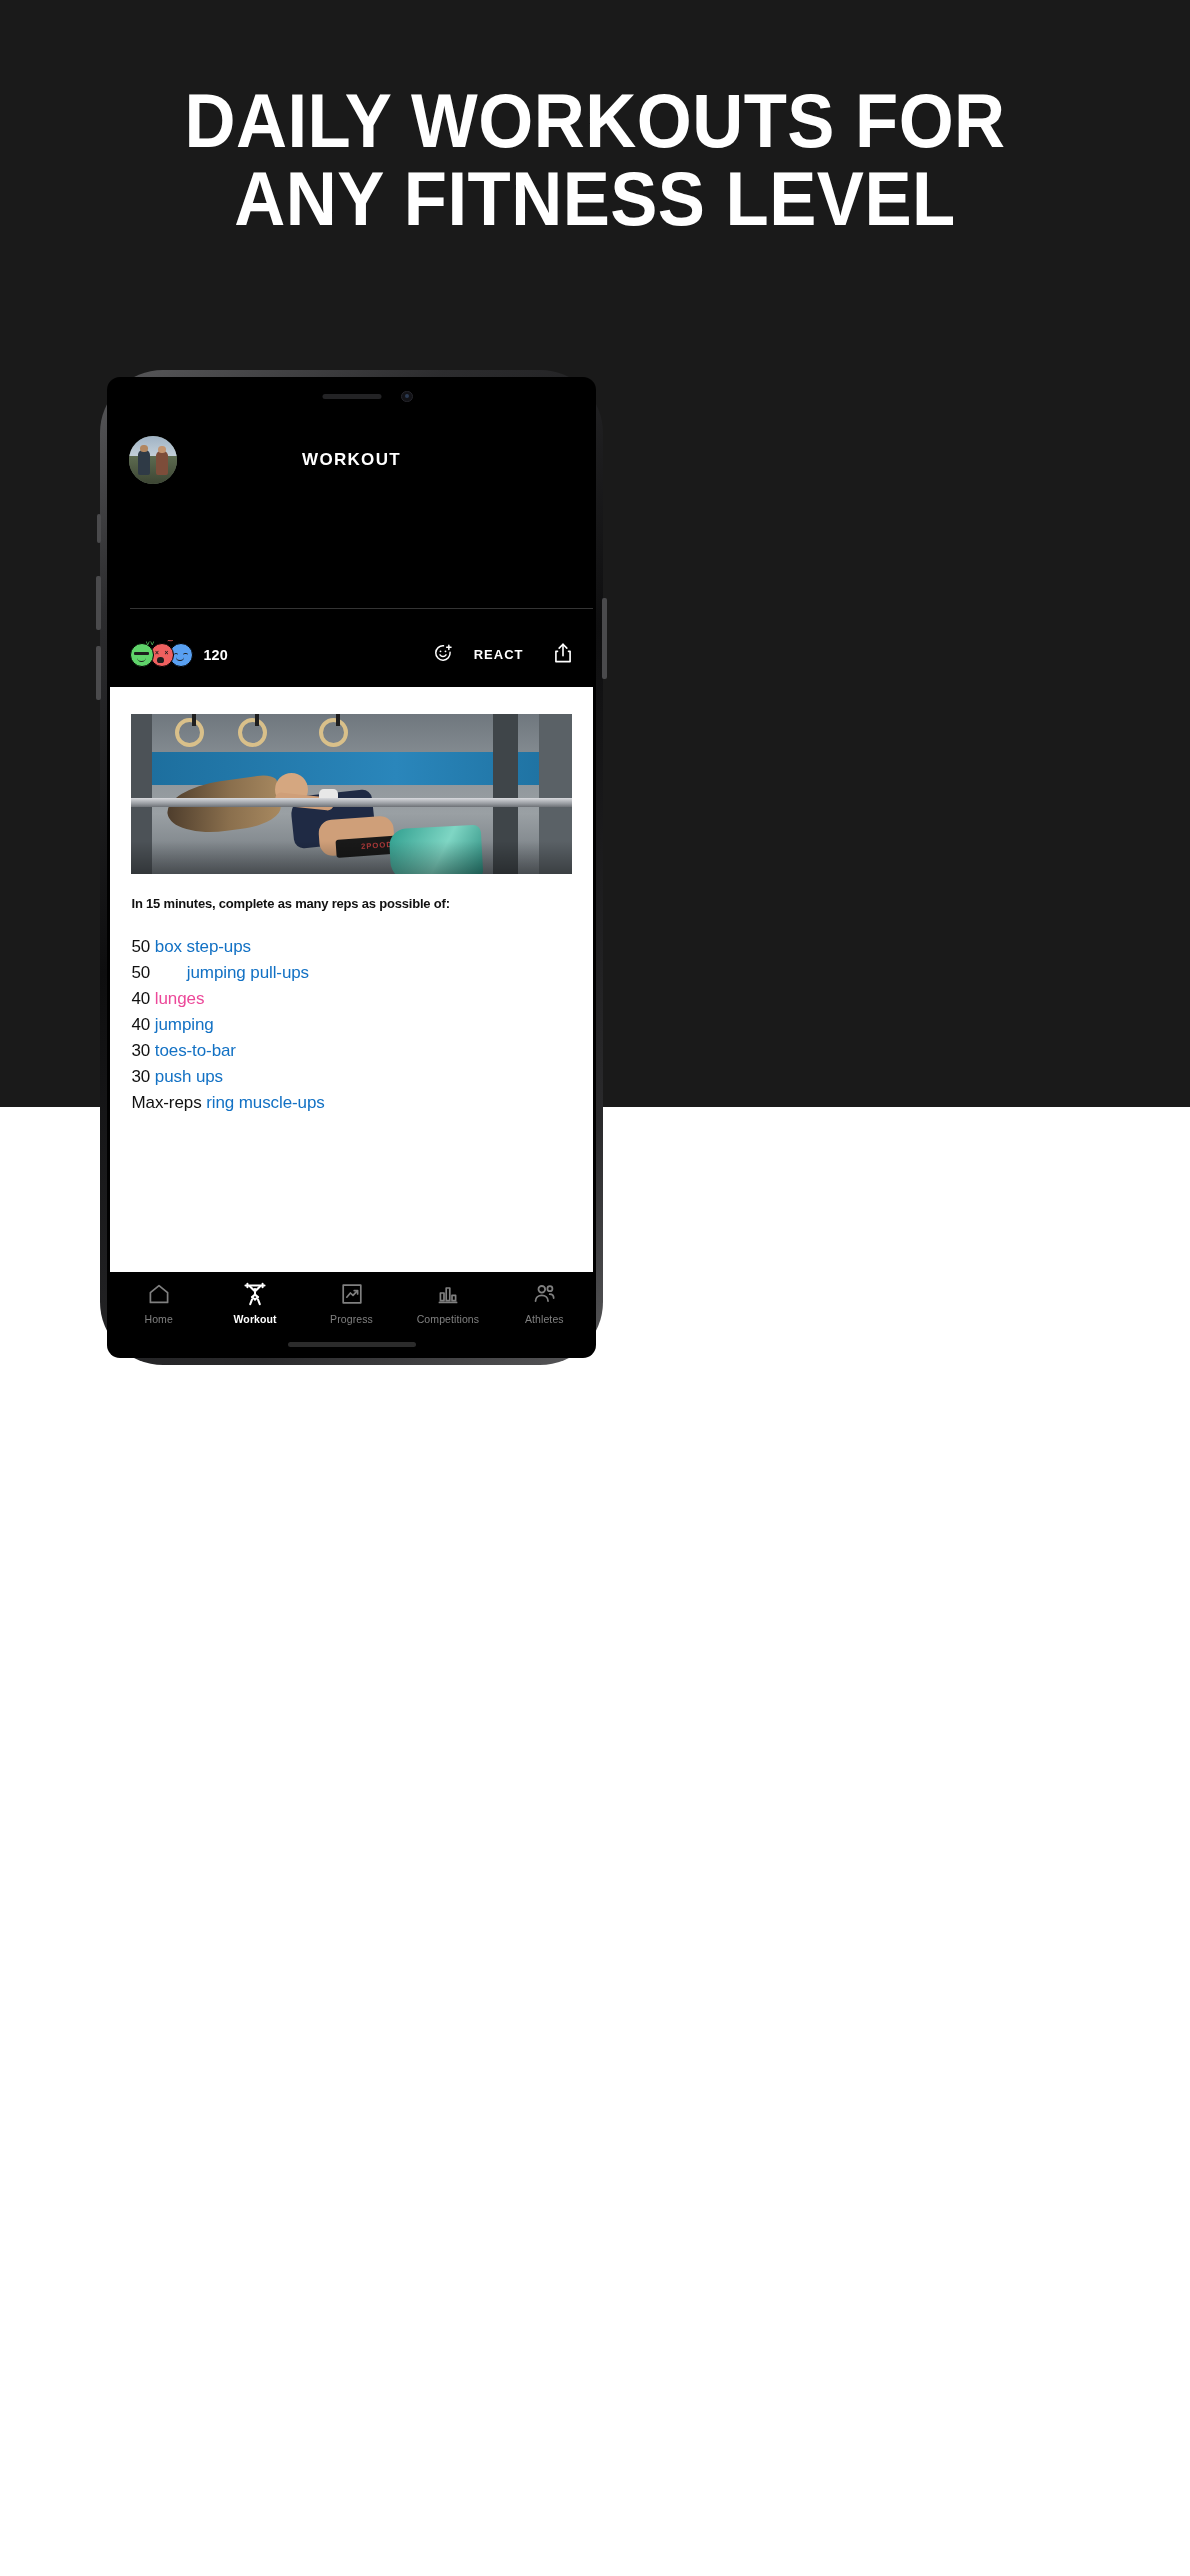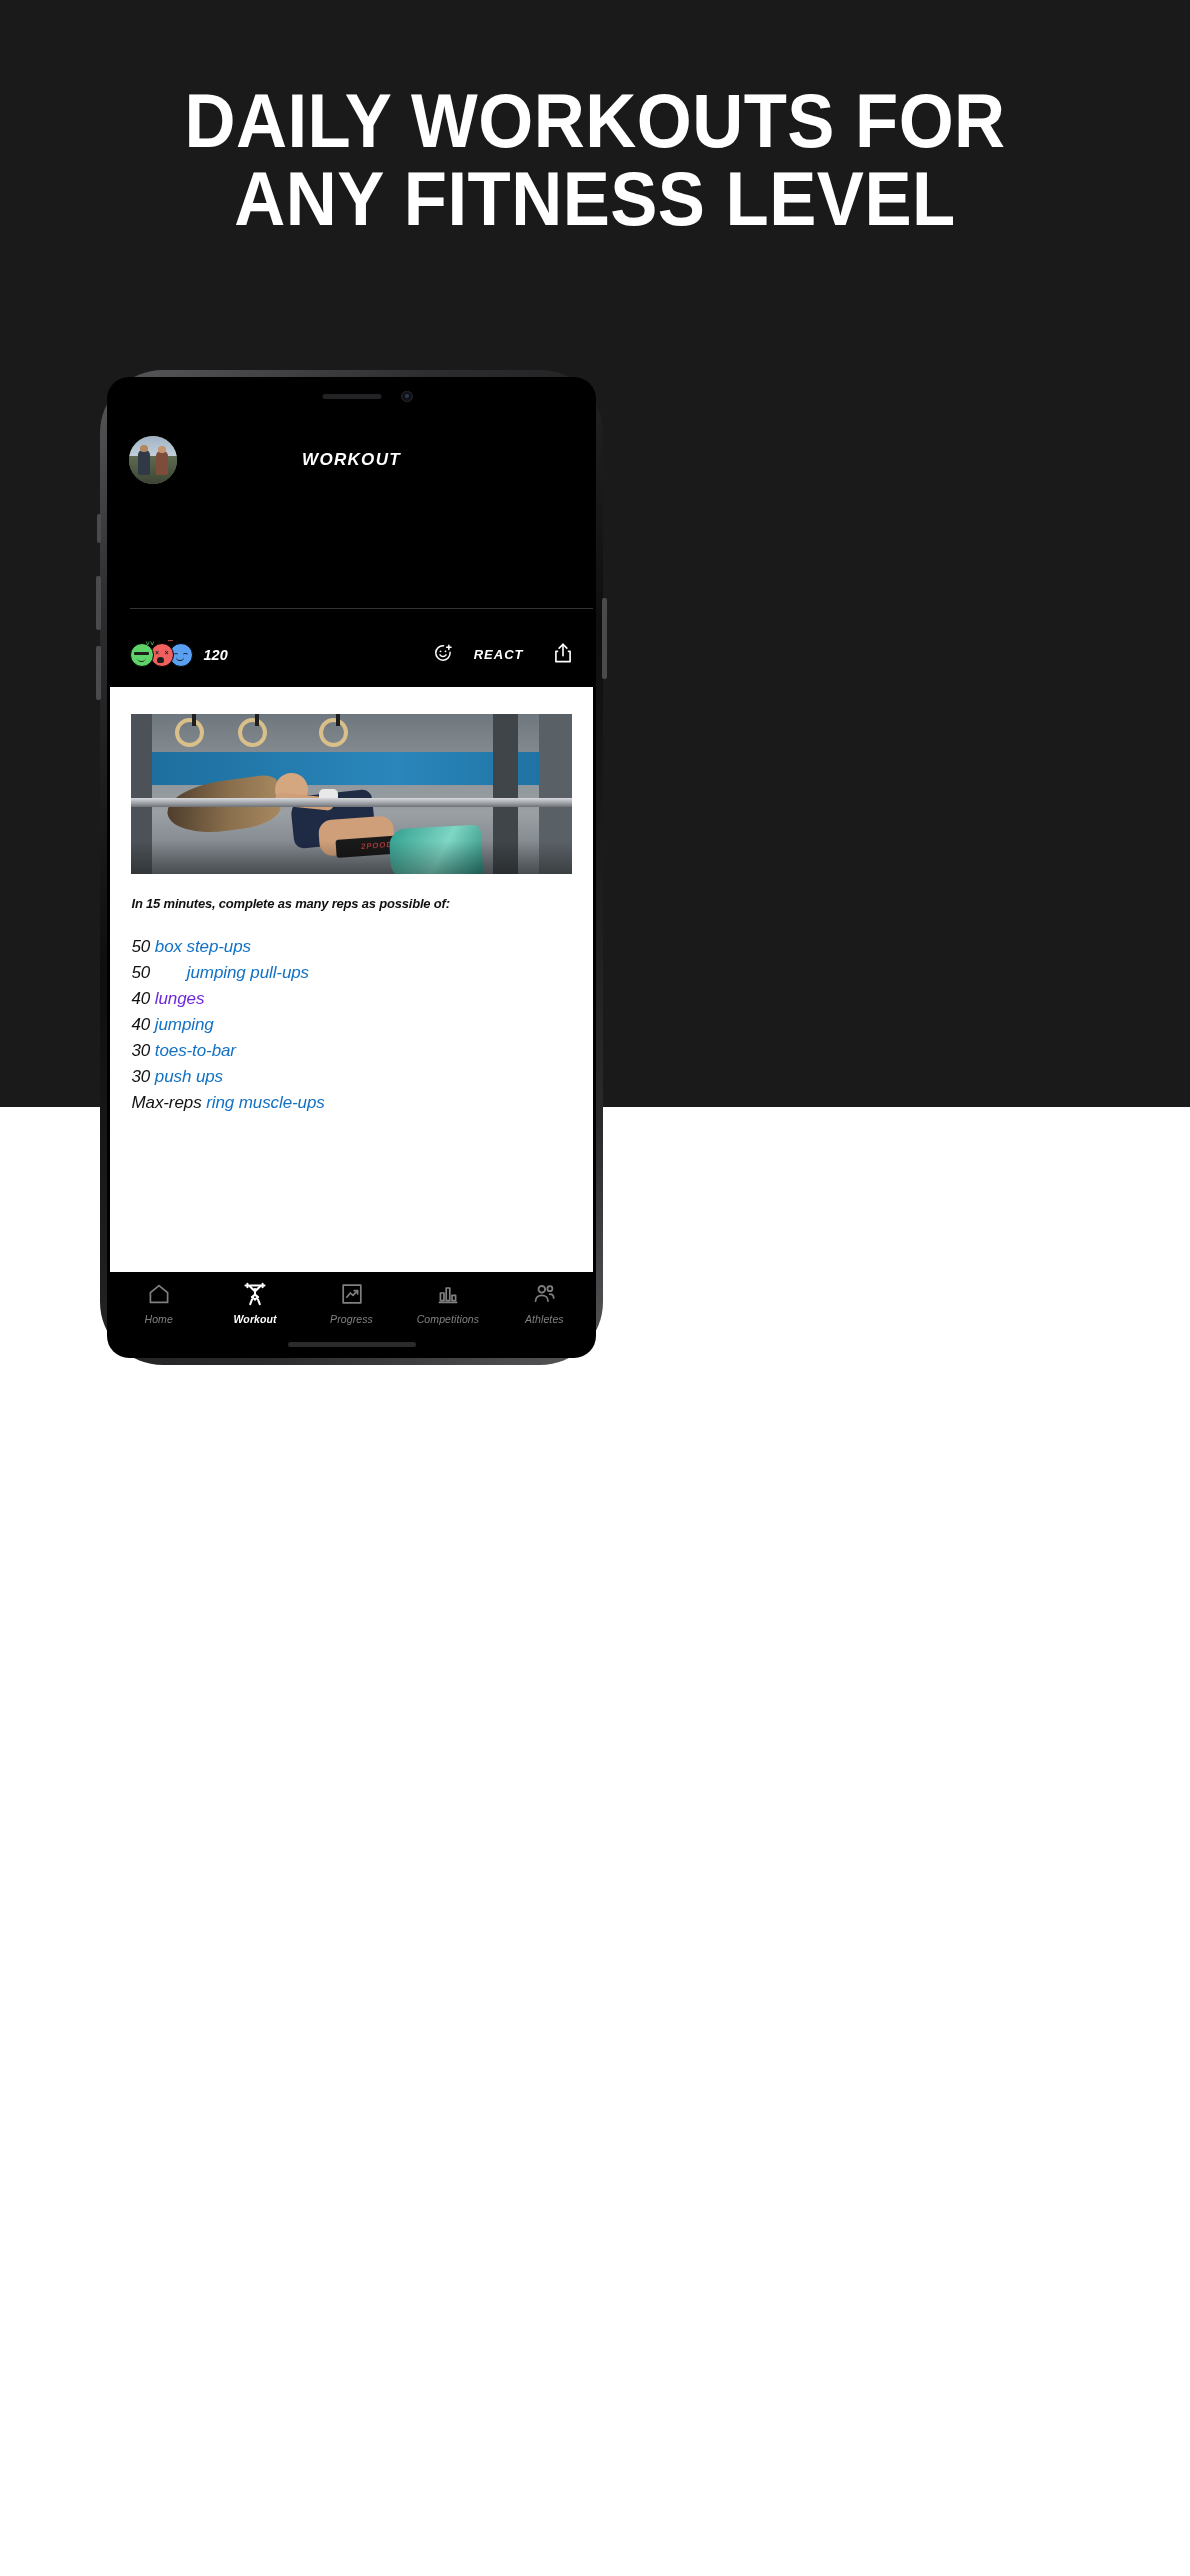--- a/index.html
+++ b/index.html
@@ -40,24 +40,23 @@
   #phone{
     position:absolute;
     left:100px; top:370px;
     width:503px; height:995px;
     border-radius:63px;
     background:linear-gradient(145deg,#5a5a5c 0%,#2c2c2e 18%,#0e0e0f 45%,#2a2a2c 82%,#58585a 100%);
     padding:6.7px;
   }
   #phone-inner{
     width:100%; height:100%;
-    border-radius:22px;
+    border-radius:13px;
     background:#000;
     padding:3.8px;
-    font-style:italic;
   }
   #screen{
     position:relative;
     width:100%; height:100%;
     border-radius:54px;
     background:#000;
     overflow:hidden;
   }
   
   .side-btn{ position:absolute; background:#4a4a4c; border-radius:1.9px; }
@@ -376,21 +375,21 @@
           <div class="ph-glove"></div>
           <div class="ph-bar"></div>
           <div class="ph-shadow"></div>
         </div>
 
         <div id="wod-desc">In 15 minutes, complete as many reps as possible of:</div>
 
         <div id="exercise-list">
             <div class="ex-row"><span class="ex-reps">50</span> <span class="ex-name" style="color: rgb(18, 113, 196); text-align: center;">box step-ups</span></div>
             <div class="ex-row"><span class="ex-reps">50</span> <span class="ex-name" style="color: rgb(18, 113, 196); margin-left: 32px;">jumping pull-ups</span></div>
-            <div class="ex-row"><span class="ex-reps">40</span> <span class="ex-name" style="color: #6d28d9;">lunges</span></div>
+            <div class="ex-row"><span class="ex-reps">40</span> <span class="ex-name" style="color: #ec4899;">lunges</span></div>
             <div class="ex-row"><span class="ex-reps">40</span> <span class="ex-name" style="color: rgb(18, 113, 196);">jumping</span></div>
             <div class="ex-row"><span class="ex-reps">30</span> <span class="ex-name" style="color: rgb(18, 113, 196);">toes-to-bar</span></div>
             <div class="ex-row"><span class="ex-reps">30</span> <span class="ex-name" style="color: rgb(18, 113, 196);">push ups</span></div>
             <div class="ex-row"><span class="ex-reps">Max-reps</span> <span class="ex-name" style="color: rgb(18, 113, 196);">ring muscle-ups</span></div>
           </div>
       </div>
 
       <div id="tab-bar">
           <div class="tab">
             <div class="tab-icon">

